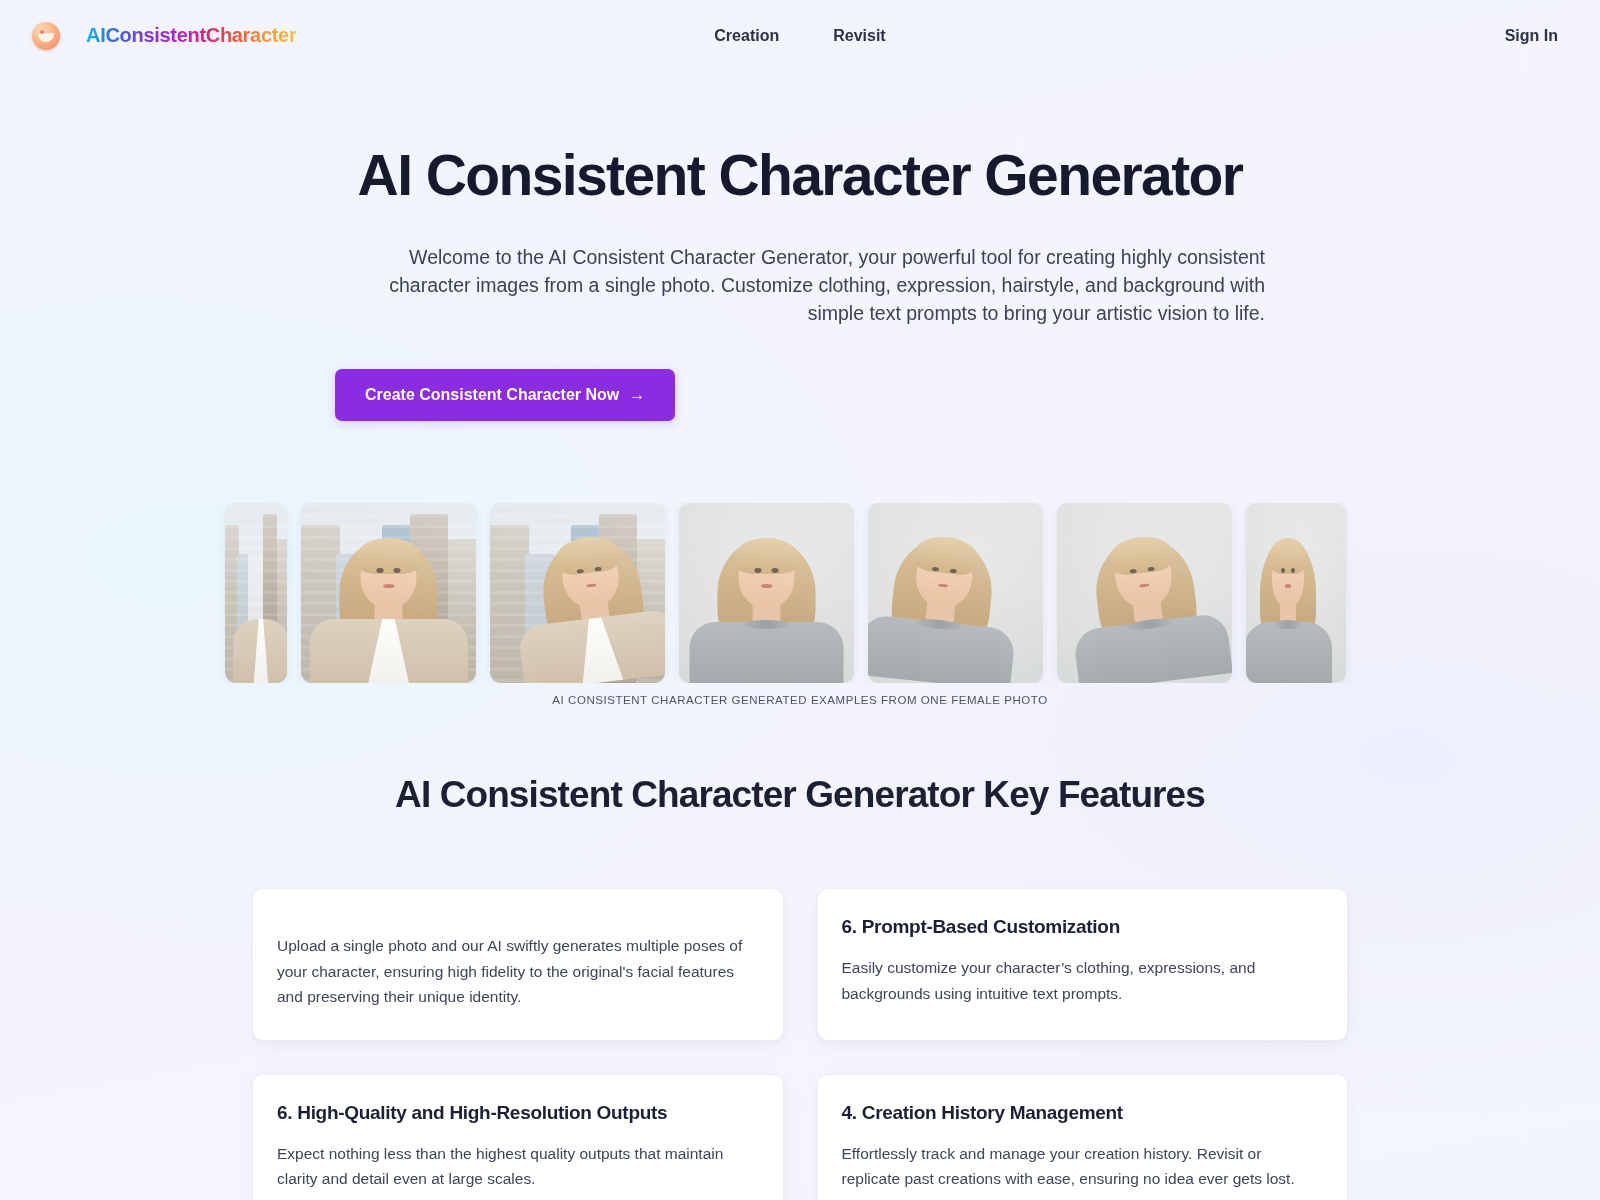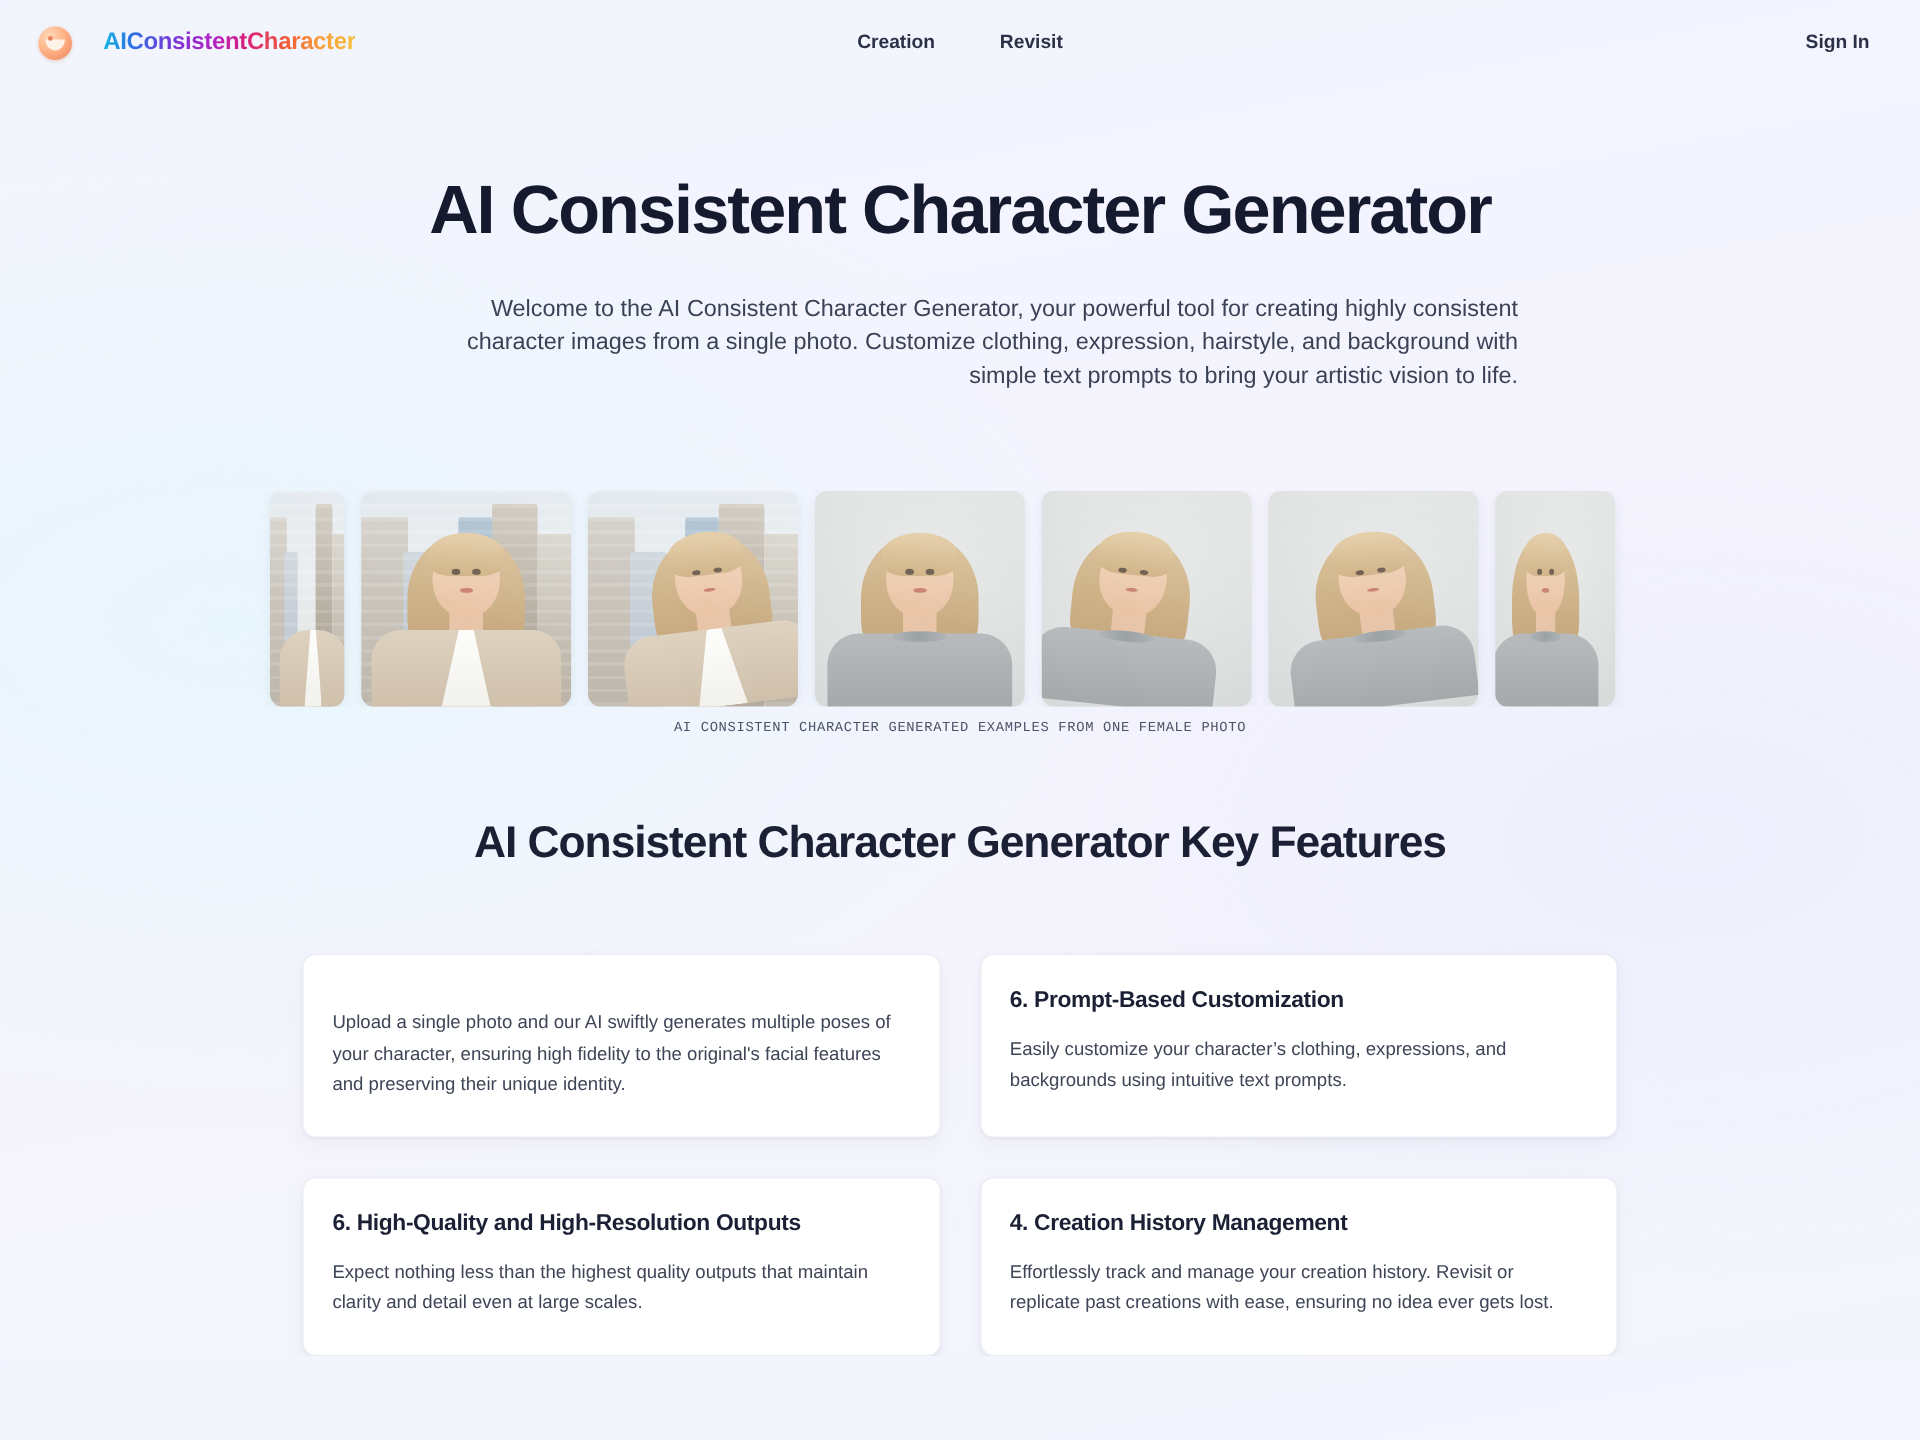--- a/index.html
+++ b/index.html
@@ -67,21 +67,21 @@
   .cta-button{
     display:inline-flex;align-items:center;gap:10px;
     background:#8b2be2;color:#fff;border:none;
     font-family:inherit;font-size:16px;font-weight:600;
     padding:17px 30px;border-radius:7px;cursor:pointer;
     box-shadow:0 2px 10px rgba(139,43,226,.22);
   }
   .cta-arrow{font-size:16px;line-height:1;}
 
   
-  .gallery-section{margin-top:82px;font-family:Liberation Mono, monospace;}
+  .gallery-section{margin-top:82px;}
   .gallery-strip{
     display:flex;gap:14px;width:1600px;overflow:hidden;
     padding-left:226px;
   }
   .shot{
     flex:none;width:175px;height:180px;border-radius:11px;overflow:hidden;
     position:relative;background:#e7e9ea;
     box-shadow:0 2px 10px rgba(35,40,70,.07);
   }
   .shot.partial-left{width:62px;margin-left:-1px;}
@@ -204,20 +204,26 @@
   <div class="header-right">
     <a class="signin">Sign In</a>
   </div>
 </header>
 
 <main>
 
   <section class="hero">
     <h1 class="hero-title">AI Consistent Character Generator</h1>
     <p class="hero-sub">Welcome to the AI Consistent Character Generator, your powerful tool for creating highly consistent character images from a single photo. Customize clothing, expression, hairstyle, and background with simple text prompts to bring your artistic vision to life.</p>
+    <div class="cta-wrap">
+      <button class="cta-button">
+        <span>Create Consistent Character Now</span>
+        <span class="cta-arrow">→</span>
+      </button>
+    </div>
   </section>
 
   <section class="gallery-section">
     <div class="gallery-strip">
 
       <div class="shot partial-left">
         <div class="ph sc-city">
           <span class="bldgA"></span>
             <span class="bldgB"></span>
             <span class="bldgC"></span>

